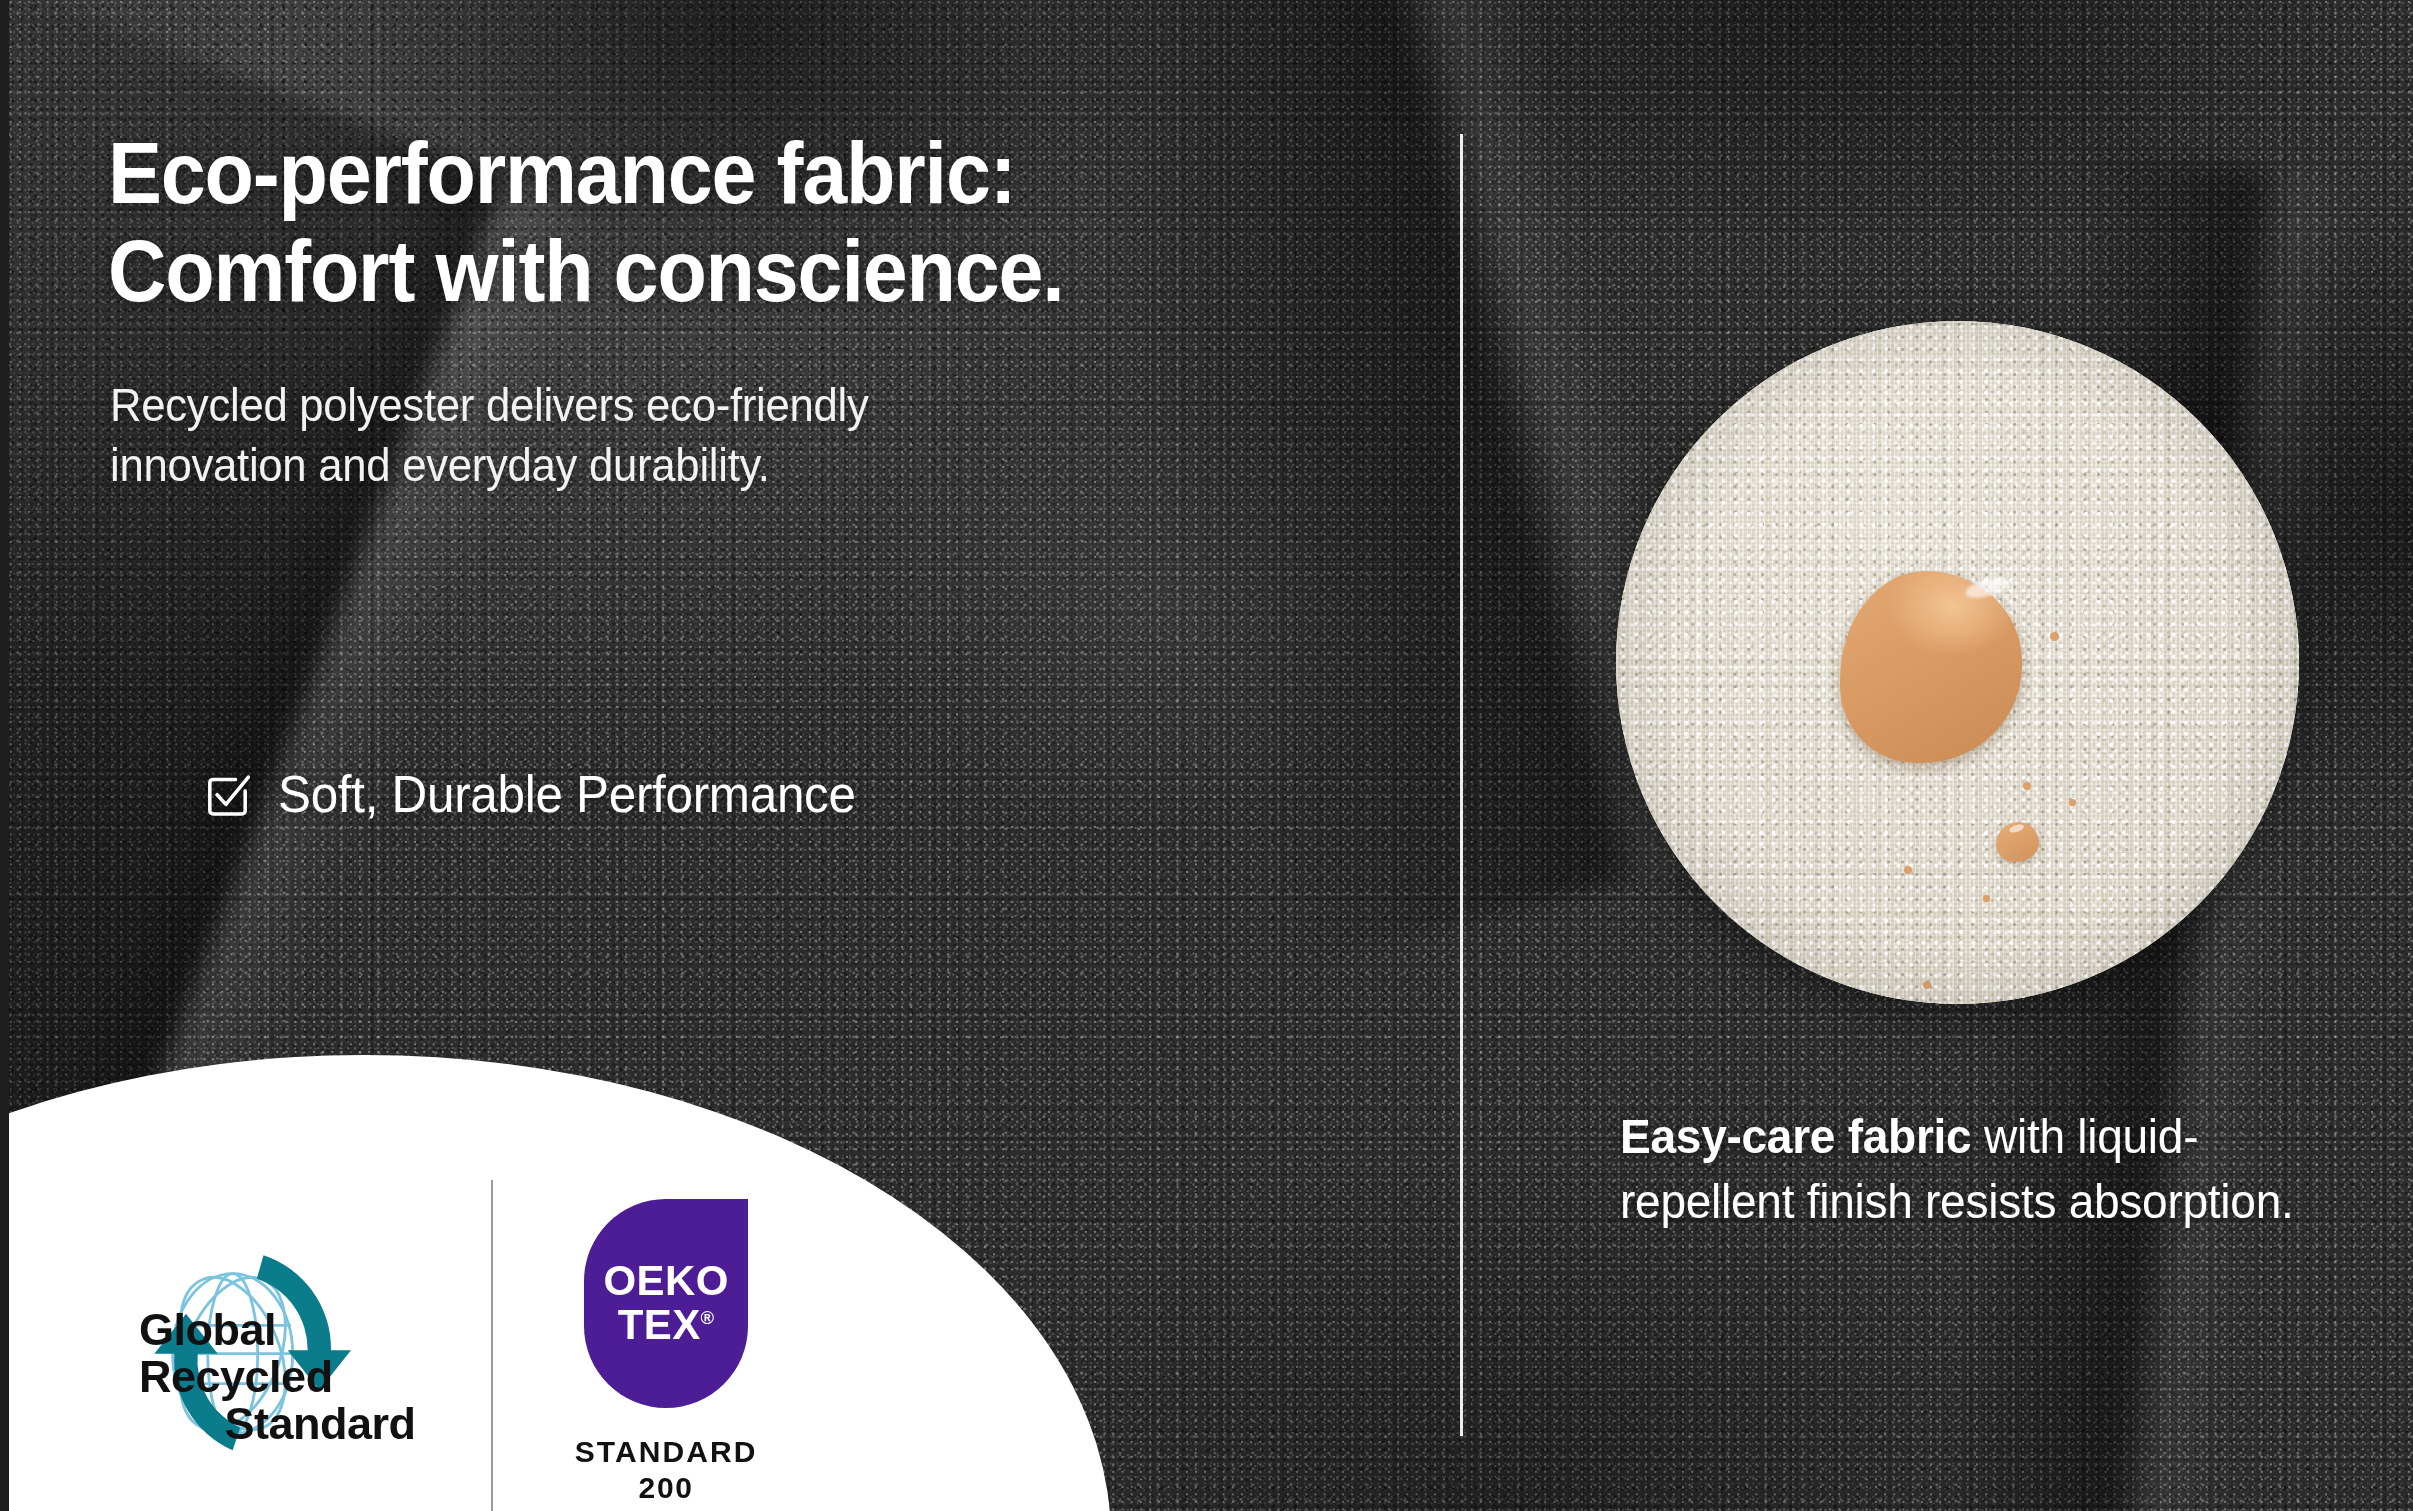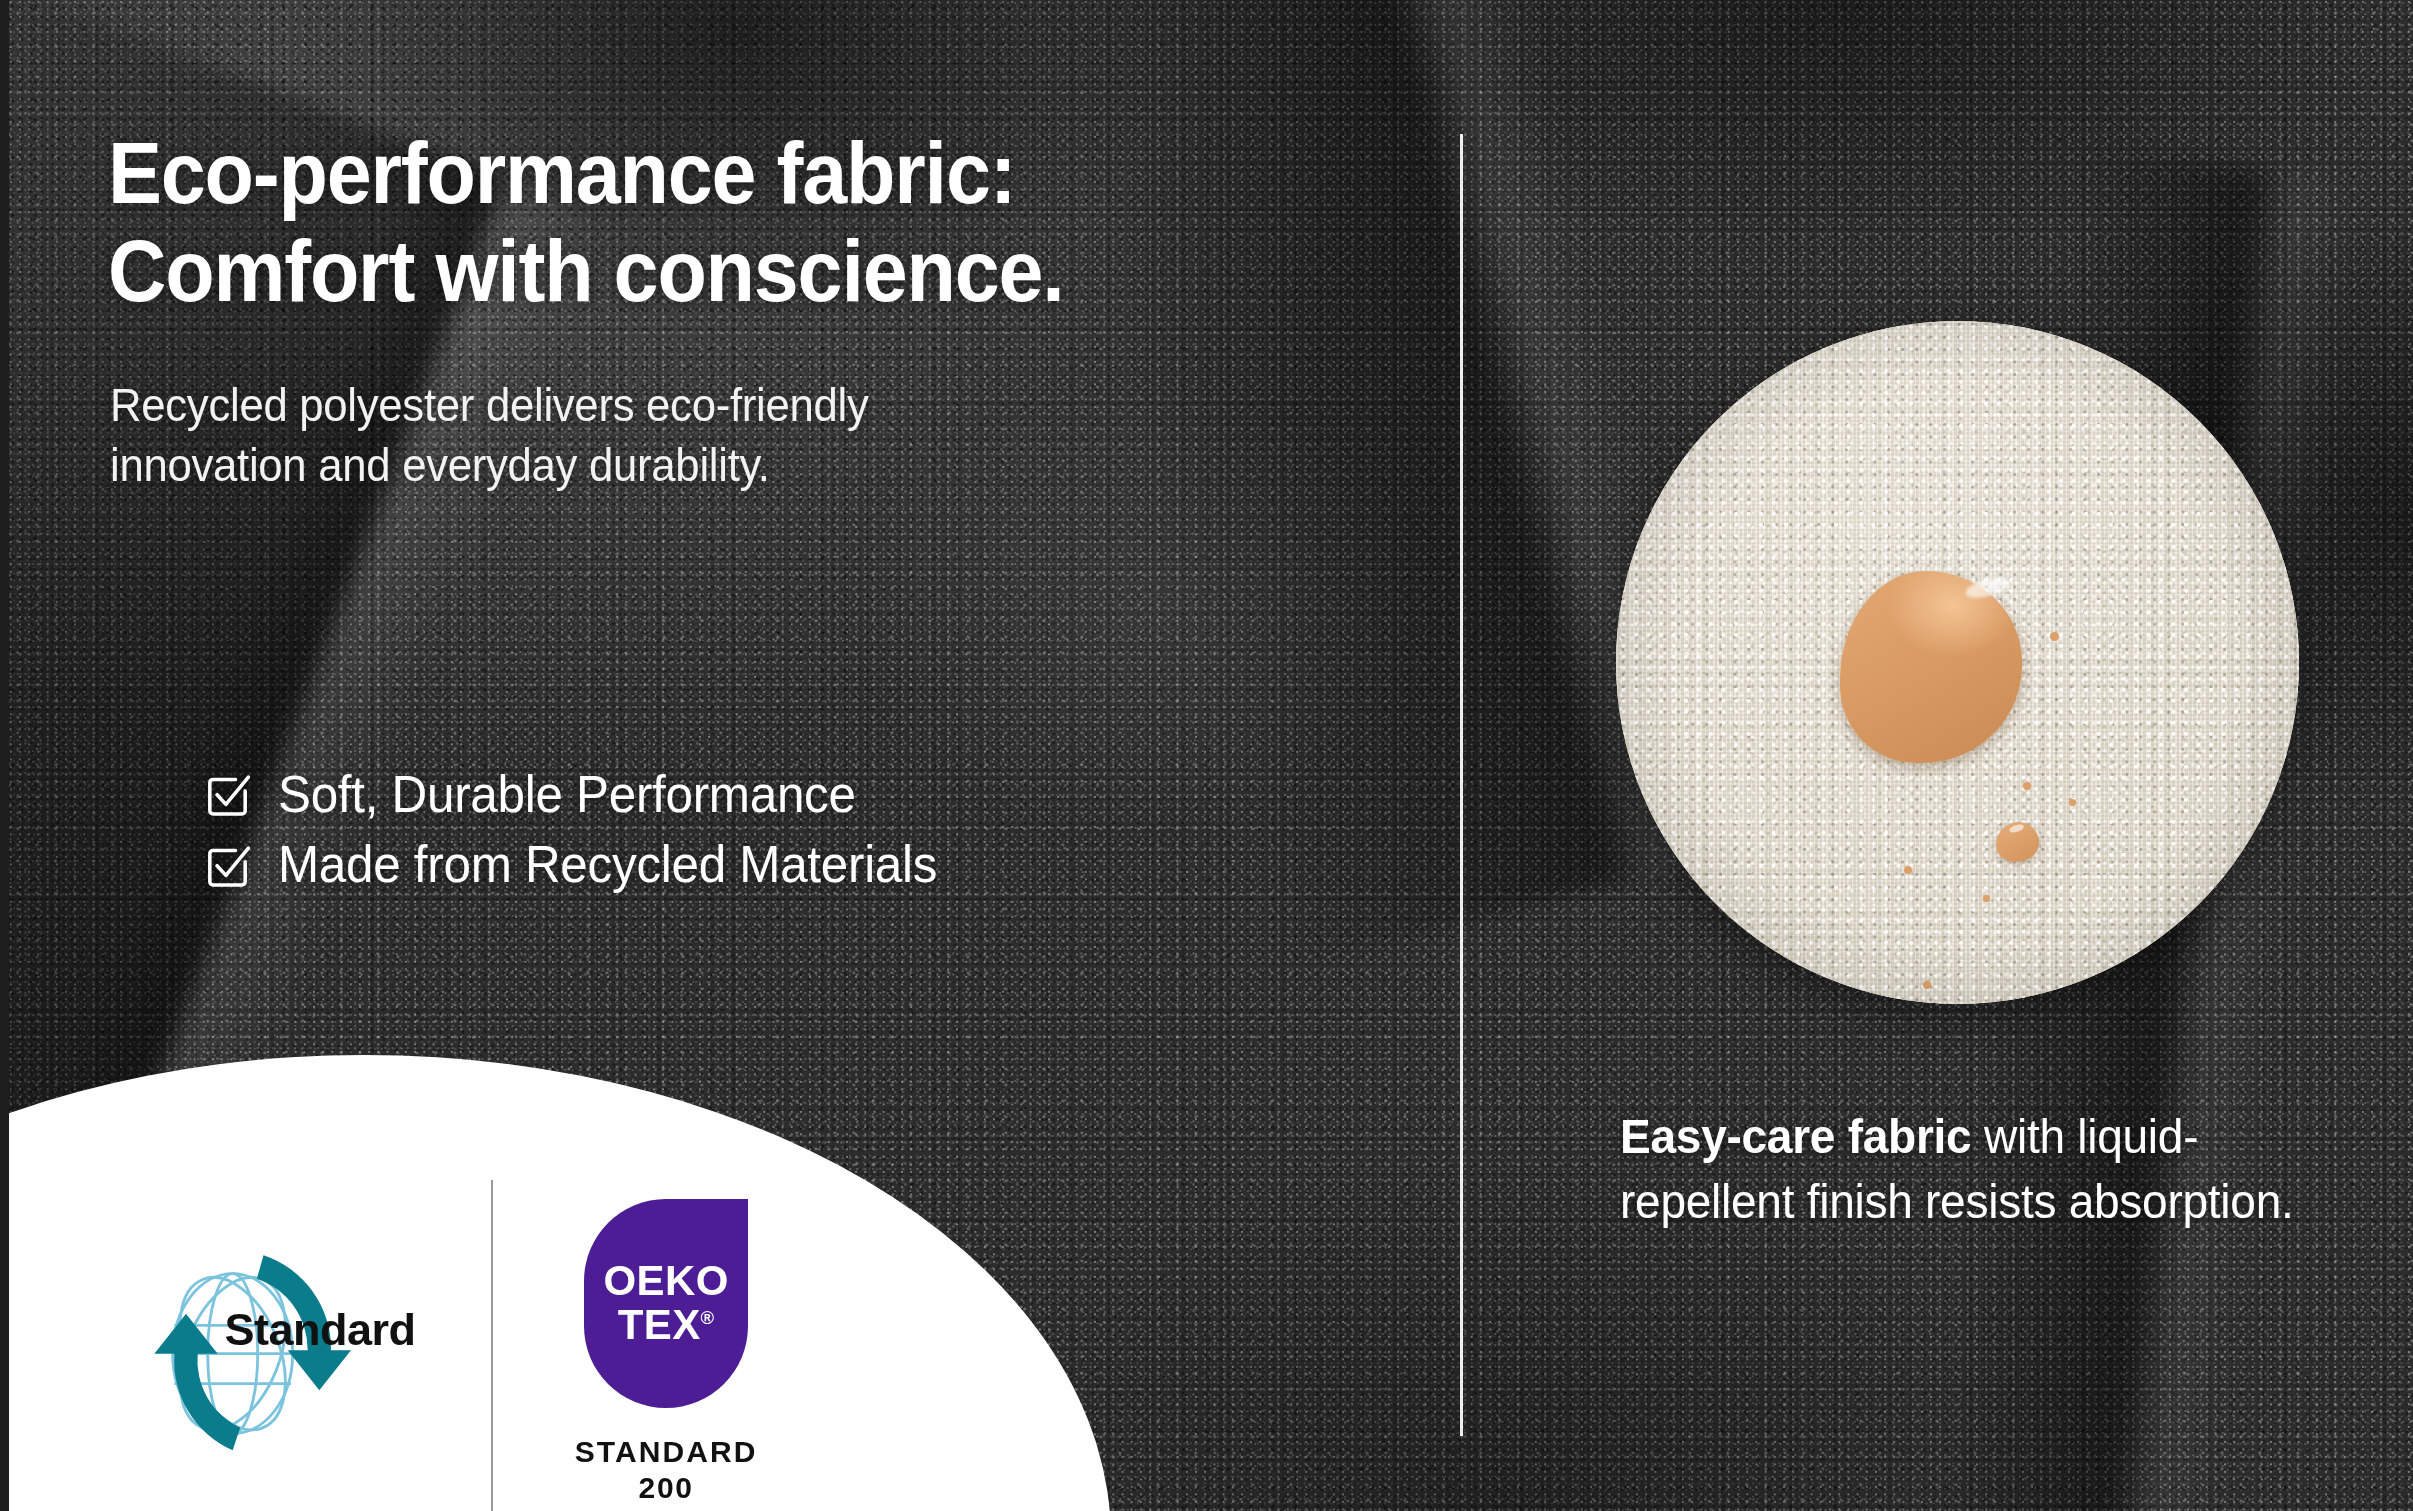--- a/index.html
+++ b/index.html
@@ -285,29 +285,20 @@
       <div class="bullet">
         <span class="cb">
           <svg viewBox="0 0 56 56">
             <path d="M50 22 V47 a4 4 0 0 1-4 4 H10 a4 4 0 0 1-4-4 V12 a4 4 0 0 1 4-4 H38" fill="none" stroke="#fff" stroke-width="4.4" stroke-linecap="round"></path>
             <path d="M15 27 L26 39 L54 5" fill="none" stroke="#fff" stroke-width="4.4" stroke-linecap="round" stroke-linejoin="round"></path>
           </svg>
         </span>
         <span class="bullet-label">Soft, Durable Performance</span>
       </div>
 
-      <div class="bullet">
-        <span class="cb">
-          <svg viewBox="0 0 56 56">
-            <path d="M50 22 V47 a4 4 0 0 1-4 4 H10 a4 4 0 0 1-4-4 V12 a4 4 0 0 1 4-4 H38" fill="none" stroke="#fff" stroke-width="4.4" stroke-linecap="round"></path>
-            <path d="M15 27 L26 39 L54 5" fill="none" stroke="#fff" stroke-width="4.4" stroke-linecap="round" stroke-linejoin="round"></path>
-          </svg>
-        </span>
-        <span class="bullet-label">Made from Recycled Materials</span>
-      </div>
 
 
     </div>
   </div>
 
   <div class="cert-badge">
     <div class="cert-inner">
 
       <div class="grs">
         <span>
@@ -329,20 +320,21 @@
                        L270 148 L232 196 L194 148 L218 148
                        A90 90 0 0 0 157 62 Z"></path>
               <path d="M92 268
                        A118 118 0 0 1 22 152
                        L-2 152 L36 104 L74 152 L50 152
                        A90 90 0 0 0 101 241 Z" transform="translate(36,0)"></path>
             </g>
           </svg>
         </span>
         <div class="grs-text">
+          <span>Global Recycled</span>
           <span class="l2">Standard</span>
         </div>
       </div>
 
       <div class="cert-divider"></div>
 
       <div class="oeko">
         <div class="oeko-drop" style="background: #4c1d95; text-align: right;">
           <span class="oeko-l1">OEKO</span>
           <span class="oeko-l2"><span>TEX</span><sup>®</sup></span>

